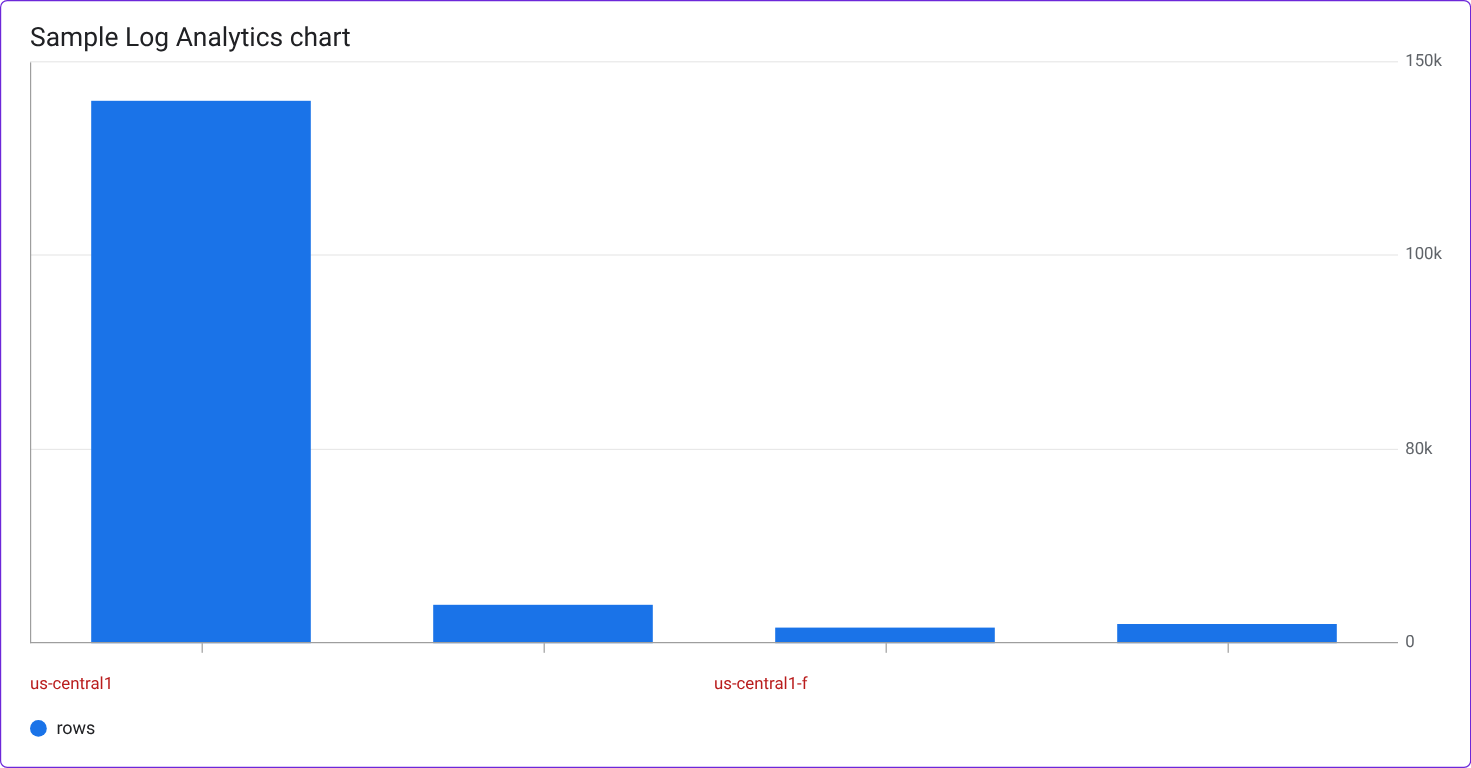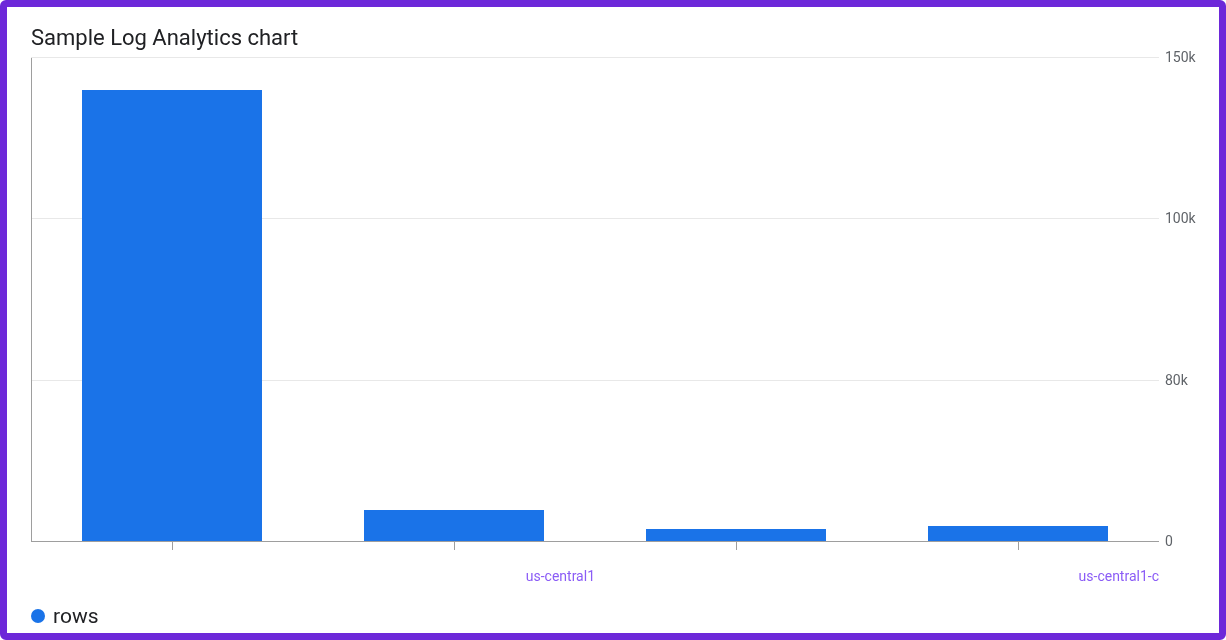--- a/index.html
+++ b/index.html
@@ -7,21 +7,21 @@
       margin: 0;
       padding: 0;
     }
     body {
       font-family: 'Google Sans', Roboto, Arial, sans-serif;
       background: #fff;
       width: 1226px;
       height: 640px;
     }
     .card {
-      border: 7px solid #6d28d9;
+      border: 1px solid #6d28d9;
       border-radius: 6px;
       padding: 0;
       width: 100%;
       height: 100%;
       position: relative;
     }
     .title {
       font-size: 22px;
       font-weight: 400;
       color: #202124;
@@ -96,38 +96,38 @@
       width: 1px;
       height: 8px;
       background: #9e9e9e;
     }
     .x-label-row {
       display: flex;
       padding: 10px 60px 0 24px;
     }
     .x-label {
       flex: 1;
-      text-align: right;
+      text-align: left;
       font-size: 14px;
-      color: #8b5cf6;
+      color: #b91c1c;
     }
     .legend {
       display: flex;
       align-items: center;
       gap: 8px;
       padding: 20px 24px 12px 24px;
     }
     .legend-dot {
       width: 14px;
       height: 14px;
       border-radius: 50%;
       background: #1a73e8;
     }
     .legend-label {
-      font-size: 21px;
+      font-size: 15px;
       color: #202124;
     }
   </style>
 </head>
 <body>
 
 <div class="card">
   <div class="title">Sample Log Analytics chart</div>
 
   <div class="chart-area">
@@ -165,20 +165,20 @@
         </div>
       </div>
 
       <div class="x-axis"></div>
       <div class="y-axis"></div>
     </div>
   </div>
 
   <div class="x-label-row">
     <div class="x-label">us-central1</div>
-    <div class="x-label">us-central1-c</div>
+    <div class="x-label">us-central1-f</div>
   </div>
 
   <div class="legend">
     <div class="legend-dot" style="background: rgb(26, 115, 232);"></div>
     <div class="legend-label">rows</div>
   </div>
 </div>
 
 </body></html>

